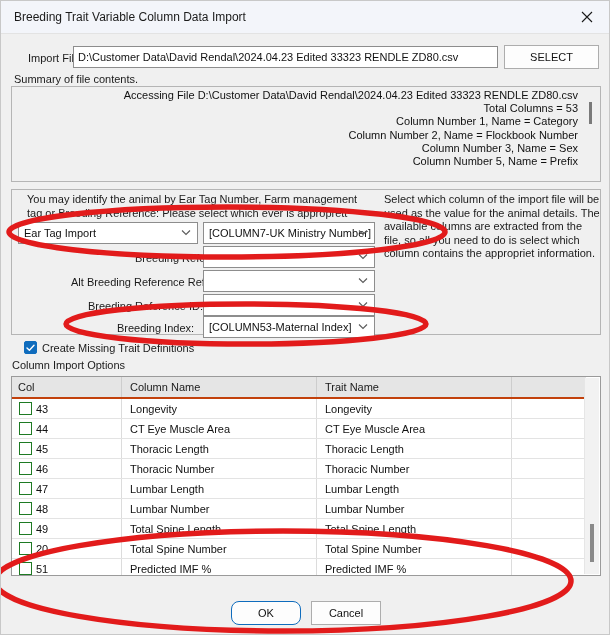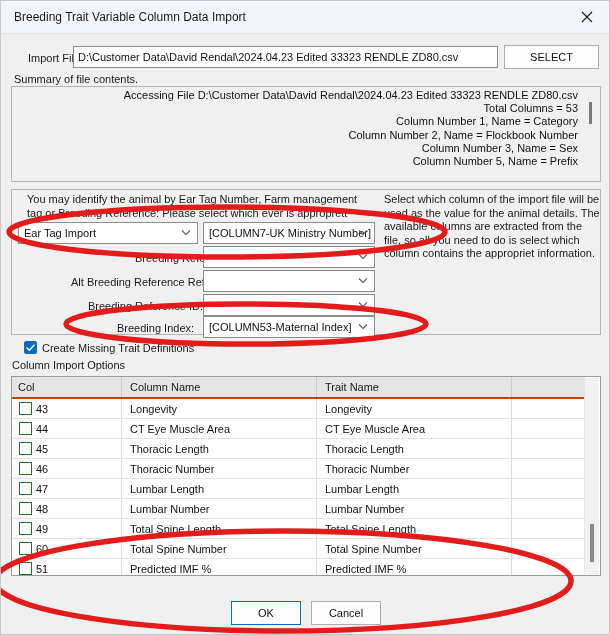--- a/index.html
+++ b/index.html
@@ -94,21 +94,21 @@
   .rowchk{width:13px;height:13px;border:1px solid #1e7a23;background:#fff;
     box-sizing:border-box;margin-right:4px;margin-left:1px;flex:0 0 auto;
     display:flex;align-items:center;justify-content:center;}
   #table-scroll{position:absolute;right:1px;top:1px;width:15px;bottom:1px;background:#f2f2f2;
     border-left:1px solid #e6e6e6;box-sizing:border-box;}
   #table-thumb{position:absolute;left:5px;width:4px;top:146px;height:38px;background:#8a8a8a;}
 
   
   #ok-btn{position:absolute;left:230px;top:600px;width:70px;height:24px;
     background:#fdfdfd;border:1px solid #0f6cbd;box-sizing:border-box;
-    display:flex;align-items:center;justify-content:center;font-size:11px;color:#111;border-radius:0;text-align:center;}
+    display:flex;align-items:center;justify-content:center;font-size:11px;color:#111;border-radius:8px;text-align:center;}
   #cancel-btn{position:absolute;left:310px;top:600px;width:70px;height:24px;
     background:#fdfdfd;border:1px solid #adadad;box-sizing:border-box;
     display:flex;align-items:center;justify-content:center;font-size:11px;color:#111;border-radius:0;}
 
   
   #annot{position:absolute;left:0;top:0;width:610px;height:635px;pointer-events:none;}
 </style>
 </head>
 <body>
 
@@ -285,21 +285,21 @@
             <span class="rowchk"></span>
             <span>49</span>
           </div>
           <div class="cell c-name">Total Spine Length</div>
           <div class="cell c-trait">Total Spine Length</div>
           <div class="cell c-extra"></div>
         </div>
         <div class="trow">
           <div class="cell c-col">
             <span class="rowchk"></span>
-            <span>60</span>
+            <span>20</span>
           </div>
           <div class="cell c-name">Total Spine Number</div>
           <div class="cell c-trait">Total Spine Number</div>
           <div class="cell c-extra"></div>
         </div>
         <div class="trow">
           <div class="cell c-col">
             <span class="rowchk"></span>
             <span>51</span>
           </div>

